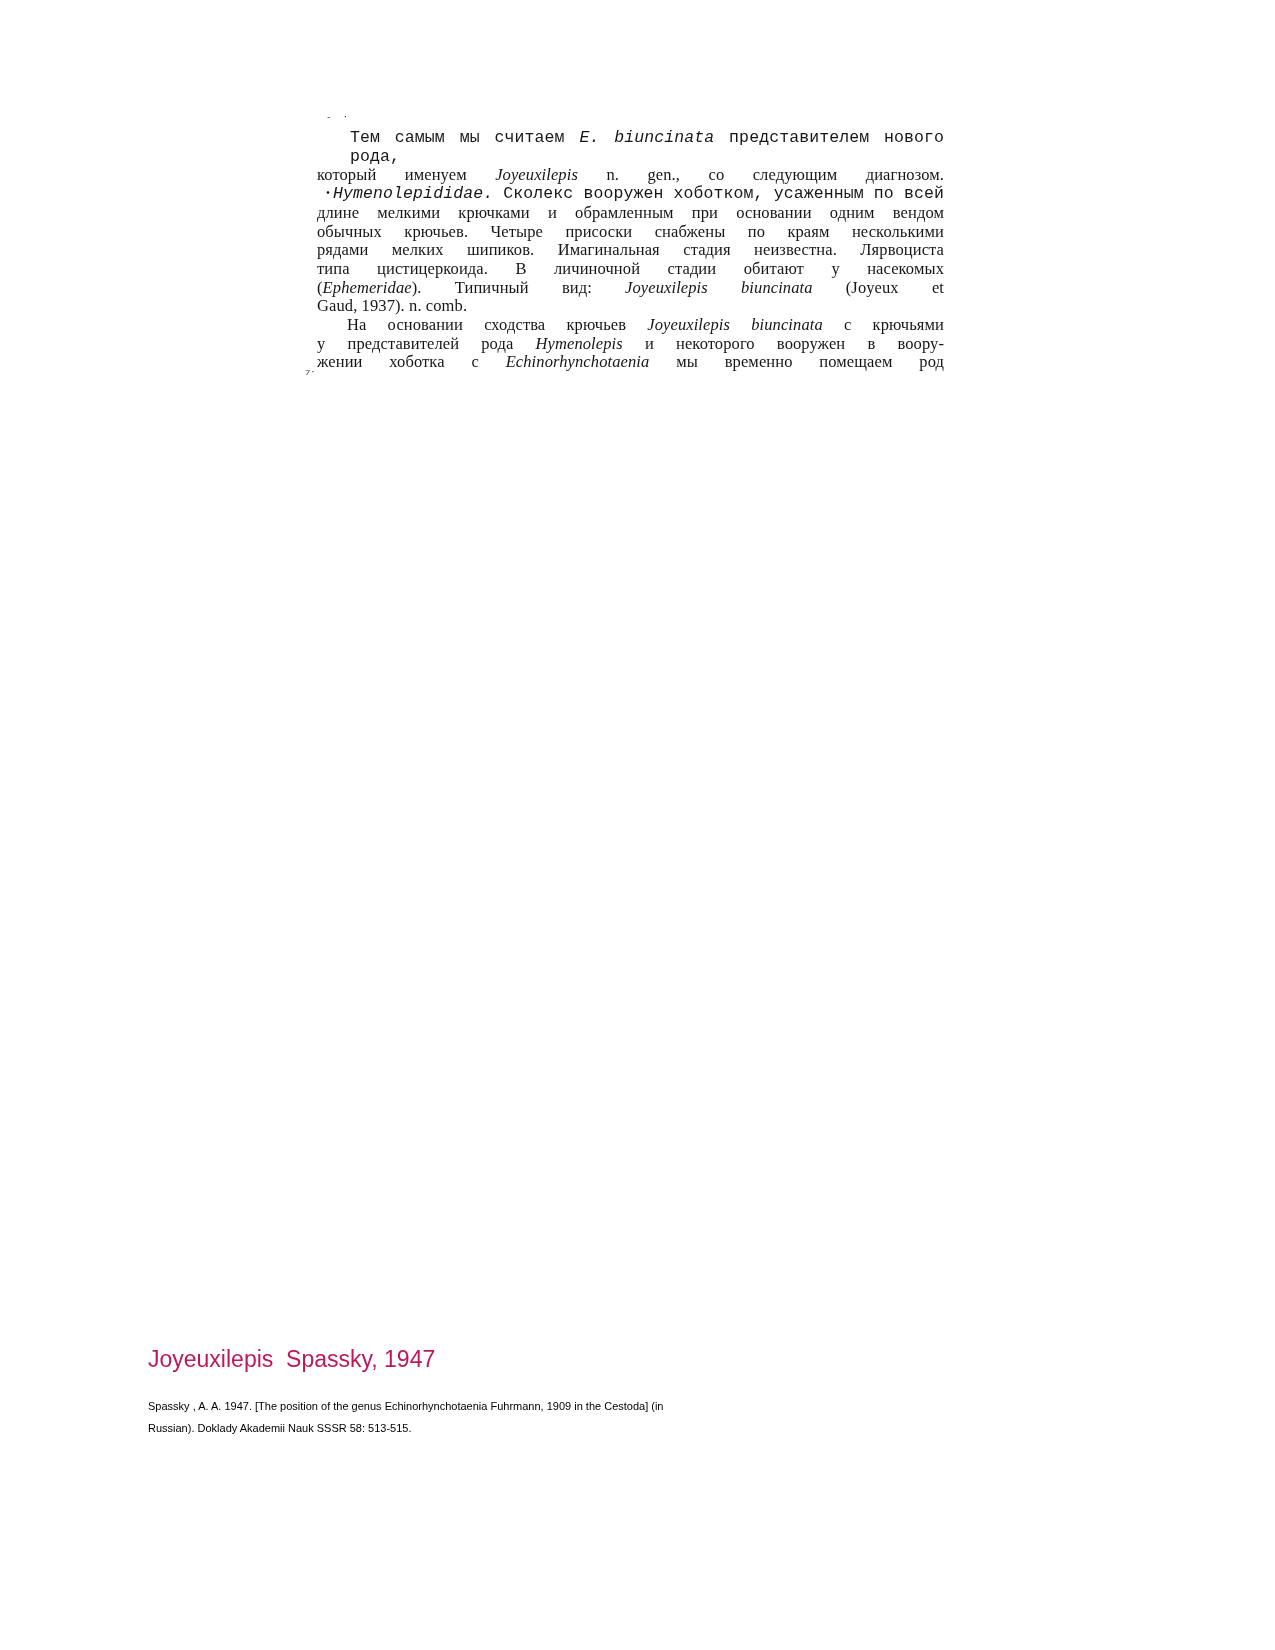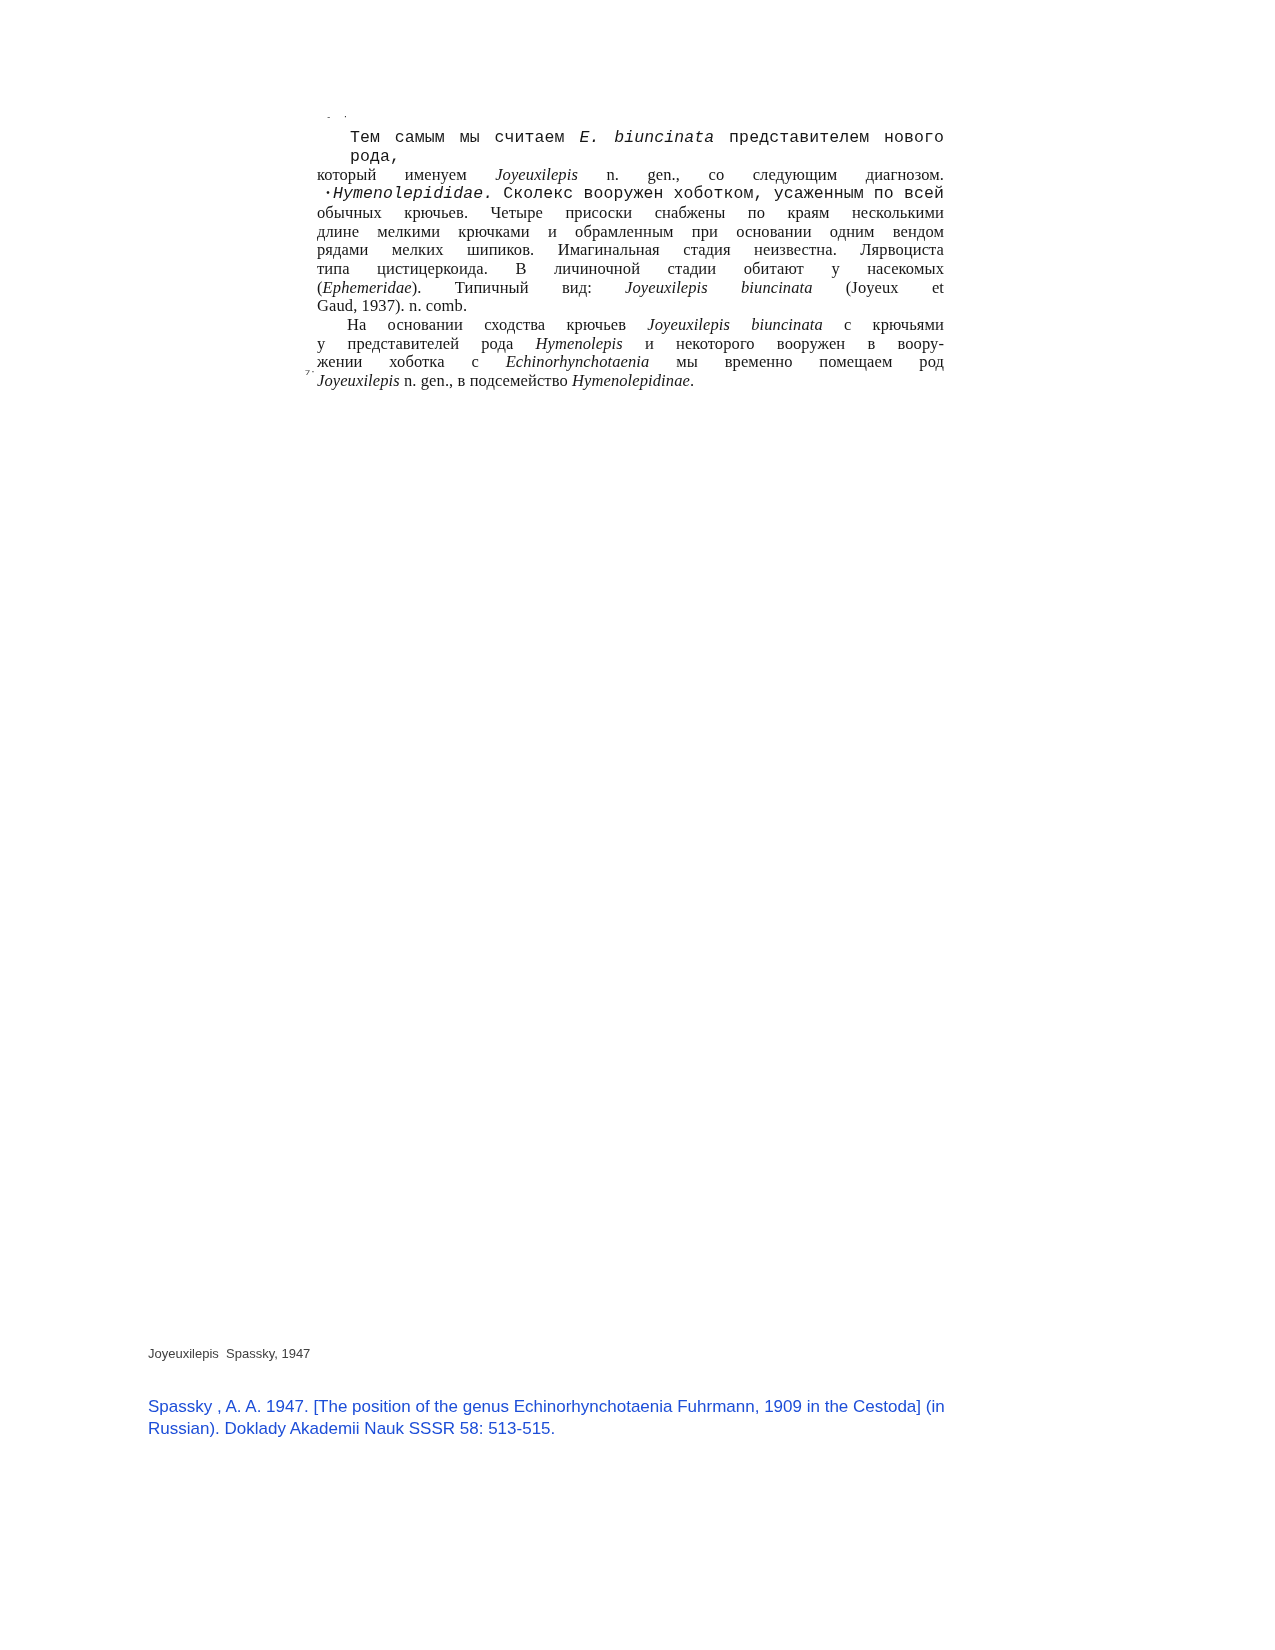--- a/index.html
+++ b/index.html
@@ -36,57 +36,56 @@
     font-family: "DejaVu Sans Mono", monospace;
   }
   #art-top { left: 326px; top: 112px; letter-spacing: 3px; }
   #art-bottom { left: 305px; top: 365px; }
   
   .genus {
     position: absolute;
     left: 148px;
     top: 1346px;
     font-family: "Liberation Sans", sans-serif;
-    font-size: 13px;
-    color: #404040;
+    font-size: 23px;
+    color: #be185d;
     white-space: pre;
   }
   .cite {
     position: absolute;
     left: 148px;
     top: 1396px;
     width: 920px;
     font-family: "Liberation Sans", sans-serif;
-    font-size: 17px;
+    font-size: 11px;
     line-height: 21.8px;
-    color: #1d4ed8;
+    color: #000000;
   }
   .cite-line { white-space: pre; }
 </style>
 </head>
 <body>
 
 <div class="page">
 
   <span class="artifact" id="art-top">- ·</span>
 
   <div class="scan">
     <div class="line ind1"><span>Тем самым мы считаем </span><span class="it">E. biuncinata</span><span> представителем нового рода,</span></div>
     <div class="line"><span>который именуем </span><span class="it">Joyeuxilepis</span><span> n. gen., со следующим диагнозом.</span></div>
     <div class="line ind2"><span class="bullet">•</span><span class="it">Hymenolepididae.</span><span> Сколекс вооружен хоботком, усаженным по всей</span></div>
+    <div class="line"><span>длине мелкими крючками и обрамленным при основании одним вендом</span></div>
     <div class="line"><span>обычных крючьев. Четыре присоски снабжены по краям несколькими</span></div>
-    <div class="line"><span>длине мелкими крючками и обрамленным при основании одним вендом</span></div>
     <div class="line"><span>рядами мелких шипиков. Имагинальная стадия неизвестна. Лярвоциста</span></div>
     <div class="line"><span>типа цистицеркоида. В личиночной стадии обитают у насекомых</span></div>
     <div class="line"><span>(</span><span class="it">Ephemeridae</span><span>). Типичный вид: </span><span class="it">Joyeuxilepis biuncinata</span><span> (Joyeux et</span></div>
     <div class="line last"><span>Gaud, 1937). n. comb.</span></div>
     <div class="line ind3"><span>На основании сходства крючьев </span><span class="it">Joyeuxilepis biuncinata</span><span> с крючьями</span></div>
     <div class="line"><span>у представителей рода </span><span class="it">Hymenolepis</span><span> и некоторого  вооружен в воору-</span></div>
     <div class="line"><span>жении хоботка с </span><span class="it">Echinorhynchotaenia</span><span> мы временно помещаем род</span></div>
-    <div class="line last"><span class="it">Joyeuxilepis</span><span> n. gen., в подсемейство </span><span class="it">Hymenolepidinae</span><span>.</span></div>
   </div>
 
   <span class="artifact" id="art-bottom">⁊·</span>
 
   <div class="genus">Joyeuxilepis  Spassky, 1947</div>
 
   <div class="cite">
     <div class="cite-line">Spassky , A. A. 1947. [The position of the genus Echinorhynchotaenia Fuhrmann, 1909 in the Cestoda] (in</div>
     <div class="cite-line">Russian). Doklady Akademii Nauk SSSR 58: 513-515.</div>
   </div>

